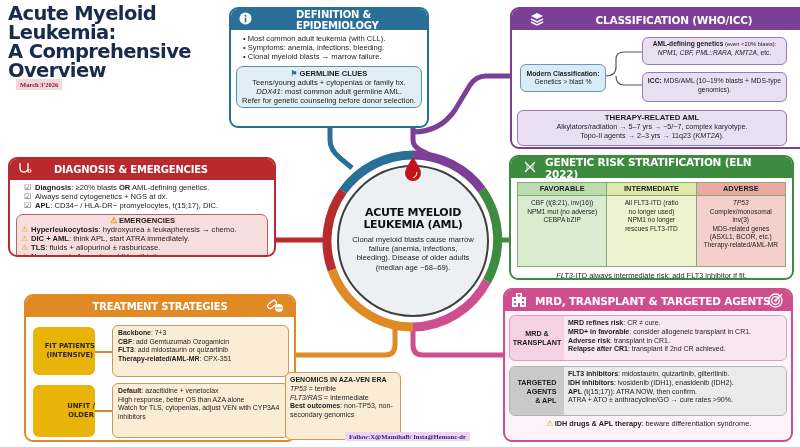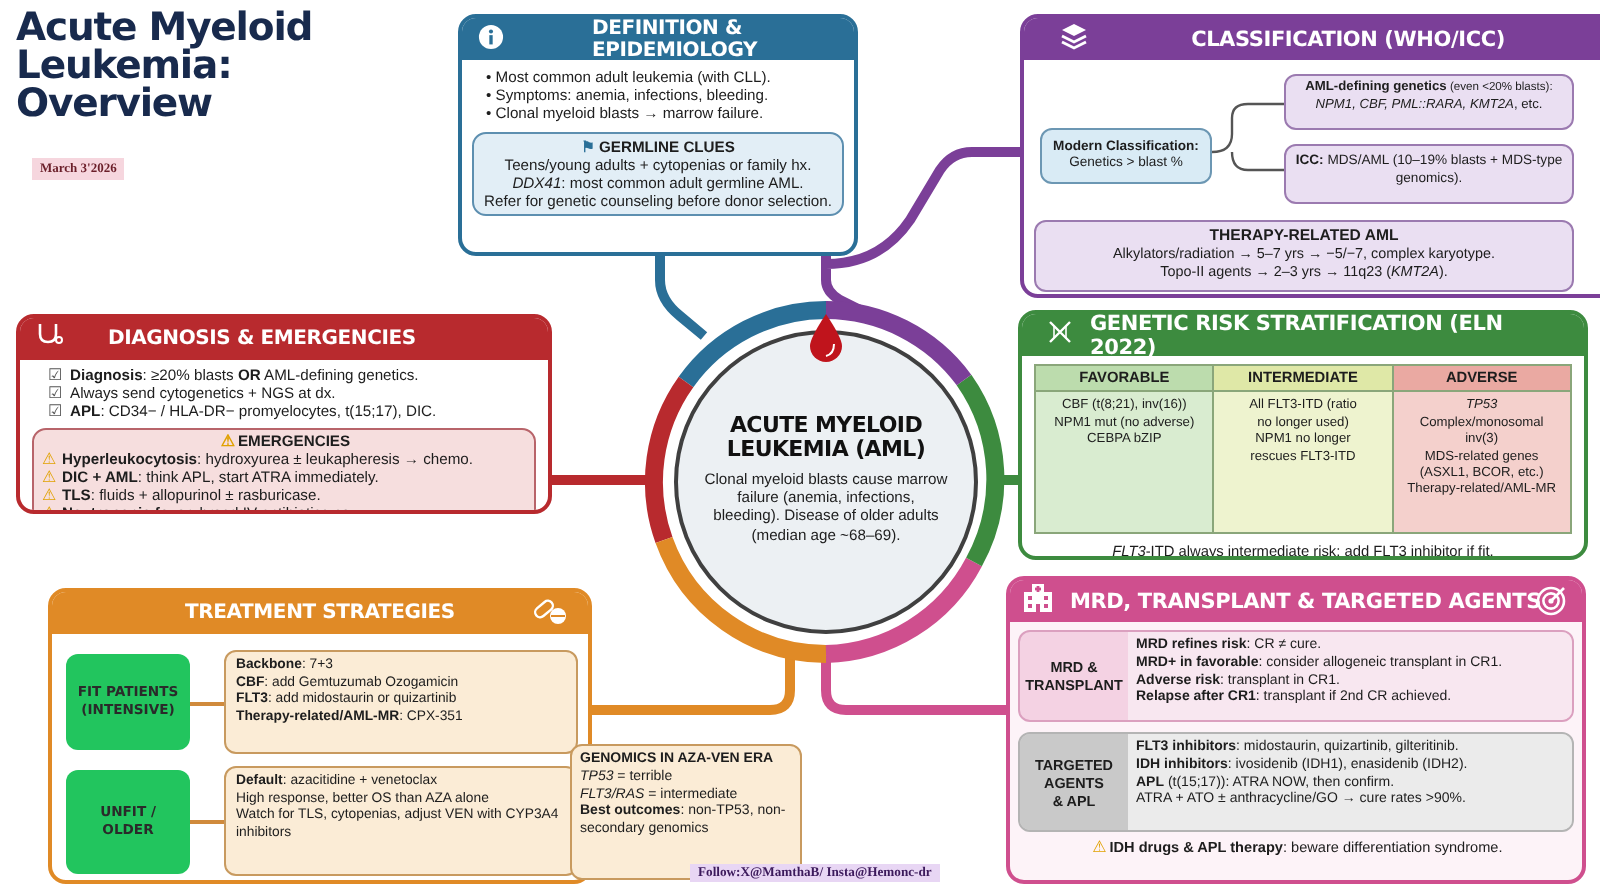--- a/index.html
+++ b/index.html
@@ -58,37 +58,37 @@
   .int .rh { background: #dfe8a7; }
   .adv { background: #f4d0cc; }
   .adv .rh { background: #eaa9a2; }
   .risk-col .rb { padding: 3px 3px; }
   .gen-foot { text-align: center; font-size: 7.4px; padding-top: 4px; }
 
   
   .tx { left: 24px; top: 294px; width: 272px; height: 148px; border-color: #e08a26; }
   .tx .panel-head { background: #e08a26; justify-content: center; position: relative; }
   .tx-icon { position: absolute; right: 10px; top: 3px; }
-  .tx-label { background: #22c55e; border-radius: 6px; font-family: "DejaVu Sans", sans-serif; font-weight: 700; font-size: 6.8px; line-height: 9px; text-align: center; display: flex; align-items: center; justify-content: center; color: #2a2a2a; }
+  .tx-label { background: #eab308; border-radius: 6px; font-family: "DejaVu Sans", sans-serif; font-weight: 700; font-size: 6.8px; line-height: 9px; text-align: center; display: flex; align-items: center; justify-content: flex-end; color: #2a2a2a; }
   .tx-box { background: #fbecd6; border: 1.5px solid #c89a5f; border-radius: 6px; font-size: 6.9px; line-height: 8.6px; padding: 3px 5px; }
   .tx-link { height: 1.5px; background: #d08a3c; }
 
   
   .aza { left: 285px; top: 372px; width: 116px; height: 68px; background: #fbecd6; border: 1.5px solid #c89a5f; border-radius: 6px; font-size: 7px; line-height: 8.8px; padding: 3px 4px; }
 
   .follow { left: 345px; top: 432px; background: #e8d6f4; color: #3c1a5c; font-family: "Liberation Serif", serif; font-weight: 700; font-size: 6.6px; padding: 1px 4px; }
 
   
   .mrd { left: 503px; top: 288px; width: 290px; height: 154px; border-color: #cf4f8e; background: #fdf3f8; }
   .mrd .panel-head { background: #cf4f8e; justify-content: flex-start; font-size: 10.5px; gap: 8px; padding-left: 6px; position: relative; }
   .mrd-row { margin: 0 4px; display: flex; border-radius: 6px; }
   .mrd-row1 { margin-top: 4px; background: #f4d2e3; border: 1.5px solid #dba0bf; height: 46px; }
   .mrd-row2 { margin-top: 5px; background: #dcdcdc; border: 1.5px solid #b4b4b4; height: 50px; }
   .mrd-lab { width: 54px; font-weight: 700; font-size: 7.2px; line-height: 9px; text-align: center; display: flex; align-items: center; justify-content: center; }
-  .mrd-row2 .mrd-lab { background: #c9c9c9; border-radius: 5px 0 0 5px; }
+  .mrd-row2 .mrd-lab { background: #c9c9c9; border-radius: 5px 0 0 5px; text-align: right; }
   .mrd-txt { flex: 1; font-size: 7px; line-height: 8.8px; padding: 3px 4px; background: #f8e7f0; border-radius: 0 5px 5px 0; }
   .mrd-row2 .mrd-txt { background: #ebebeb; }
   .mrd-foot { text-align: center; font-size: 7.3px; padding-top: 3px; }
 
   
   .center { left: 322px; top: 150px; width: 182px; height: 182px; }
   .center-inner { left: 337px; top: 165px; width: 152px; height: 152px; border-radius: 50%; background: #ecf0f3; border: 2px solid #404040; text-align: center; }
   .center-title { font-family: "DejaVu Sans", sans-serif; font-weight: 700; font-size: 11px; line-height: 12px; color: #111; margin-top: 40px; letter-spacing: -0.3px; }
   .center-desc { font-size: 7.6px; line-height: 9.2px; margin-top: 4px; padding: 0 12px; color: #1d1d1d; }
   .drop { left: 404px; top: 156px; }
@@ -106,20 +106,21 @@
 
   <line x1="500" y1="240" x2="509" y2="240" stroke="#3d8b3f" stroke-width="5"></line>
 
   <path d="M395 328 L395 345 Q395 355 385 355 L280 355" stroke="#e08a26" stroke-width="5" fill="none"></path>
 
   <path d="M413 328 L413 345 Q413 355 423 355 L503 355" stroke="#cf4f8e" stroke-width="5" fill="none"></path>
 </svg>
 
 <div class="abs title">
   <div>Acute Myeloid Leukemia:</div>
+  <div>A Comprehensive</div>
   <div>Overview</div>
 </div>
 <div class="abs date">March 3'2026</div>
 
 <div class="abs panel def">
   <div class="panel-head">
     <span>
       <svg width="13" height="13" viewBox="0 0 14 14">
           <circle cx="7" cy="7" r="6.5" fill="#fff"></circle>
           <rect x="6.1" y="6" width="1.8" height="5" fill="#2a6f97"></rect>

